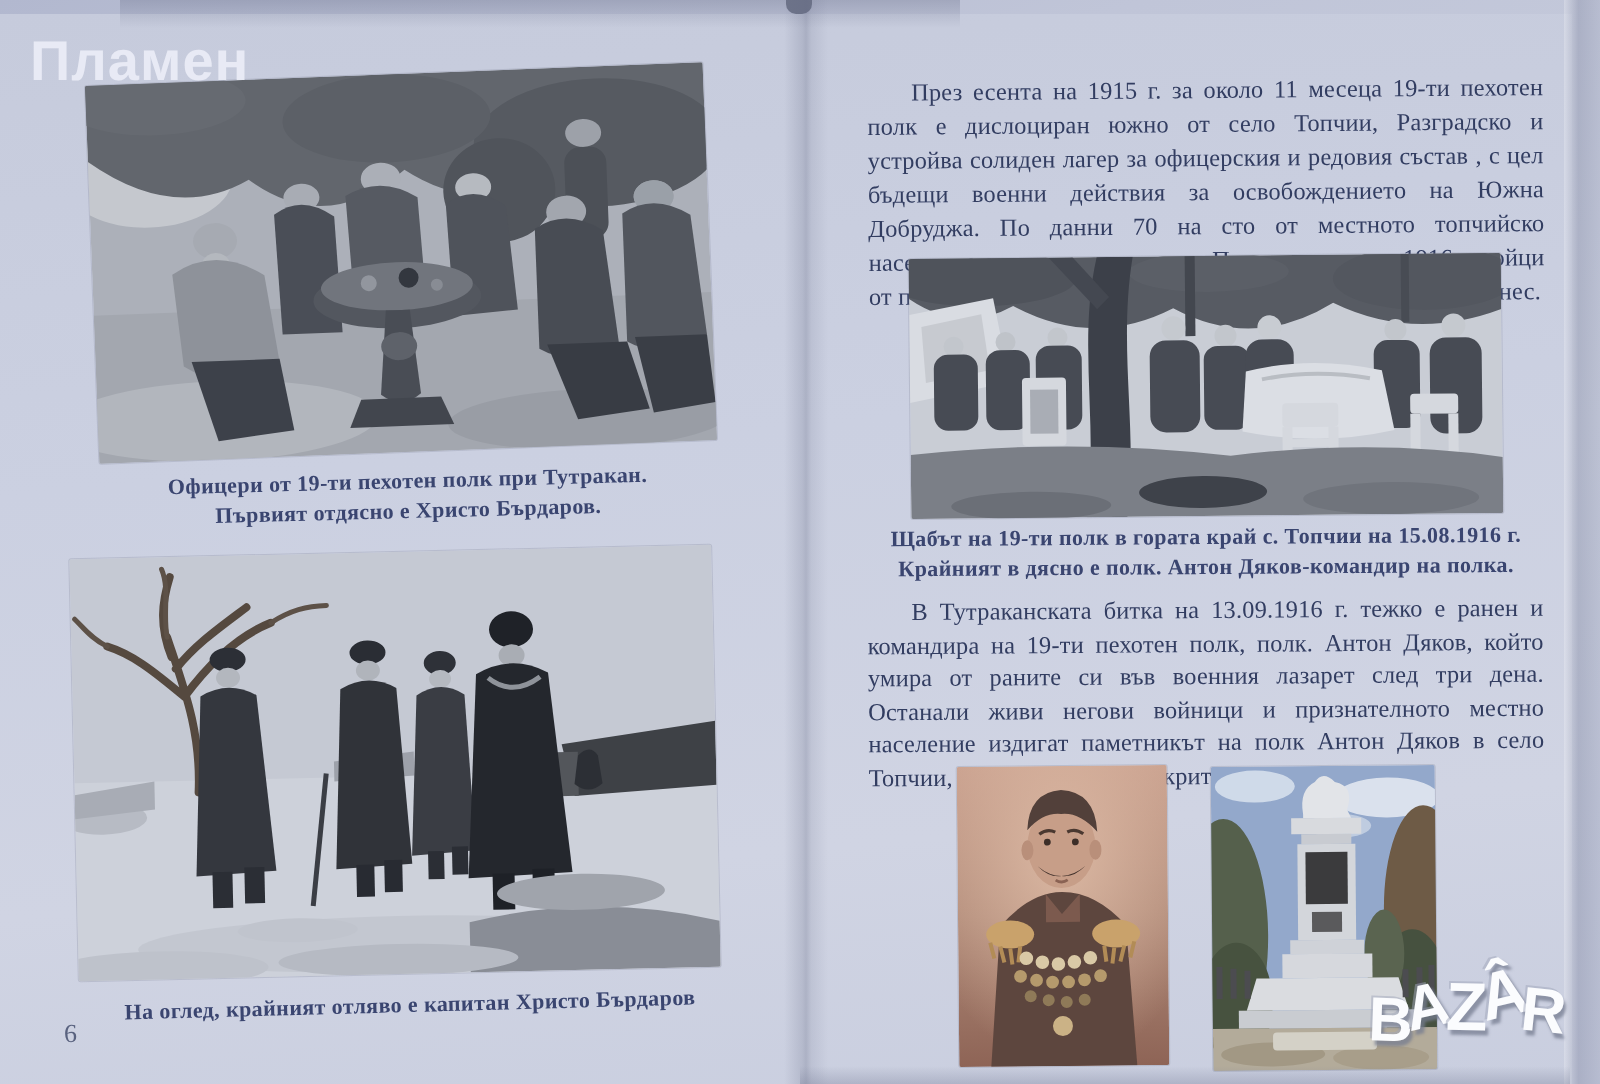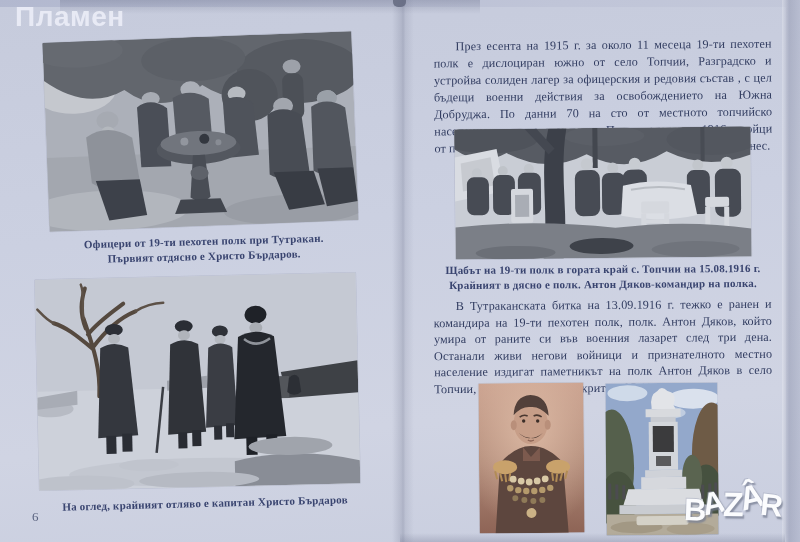--- a/index.html
+++ b/index.html
@@ -26,21 +26,21 @@
   }
   .right-edge{
     position:absolute;left:782px;top:0;width:18px;height:542px;
     background:linear-gradient(90deg,rgba(255,255,255,.25),rgba(126,132,158,.35) 40%,rgba(150,156,180,.25));
   }
   .bottom-shade{
     position:absolute;left:400px;top:533px;width:385px;height:9px;
     background:linear-gradient(0deg,rgba(110,116,142,.30),rgba(110,116,142,0));
   }
   .watermark{
-    position:absolute;left:15px;top:1px;
+    position:absolute;left:15px;top:15px;
     font-family:"Liberation Sans",sans-serif;font-weight:700;font-size:28px;
     color:rgba(234,237,246,.92);letter-spacing:.5px;
   }
   .photo{position:absolute;border-radius:1px;overflow:hidden;box-shadow:0 0 0 .5px rgba(120,125,145,.25);}
   .photo svg{display:block;width:100%;height:100%;}
   .caption{
     position:absolute;text-align:center;font-weight:700;font-size:11px;line-height:15px;
     color:#3a4570;letter-spacing:.2px;
   }
   .bodytext{

